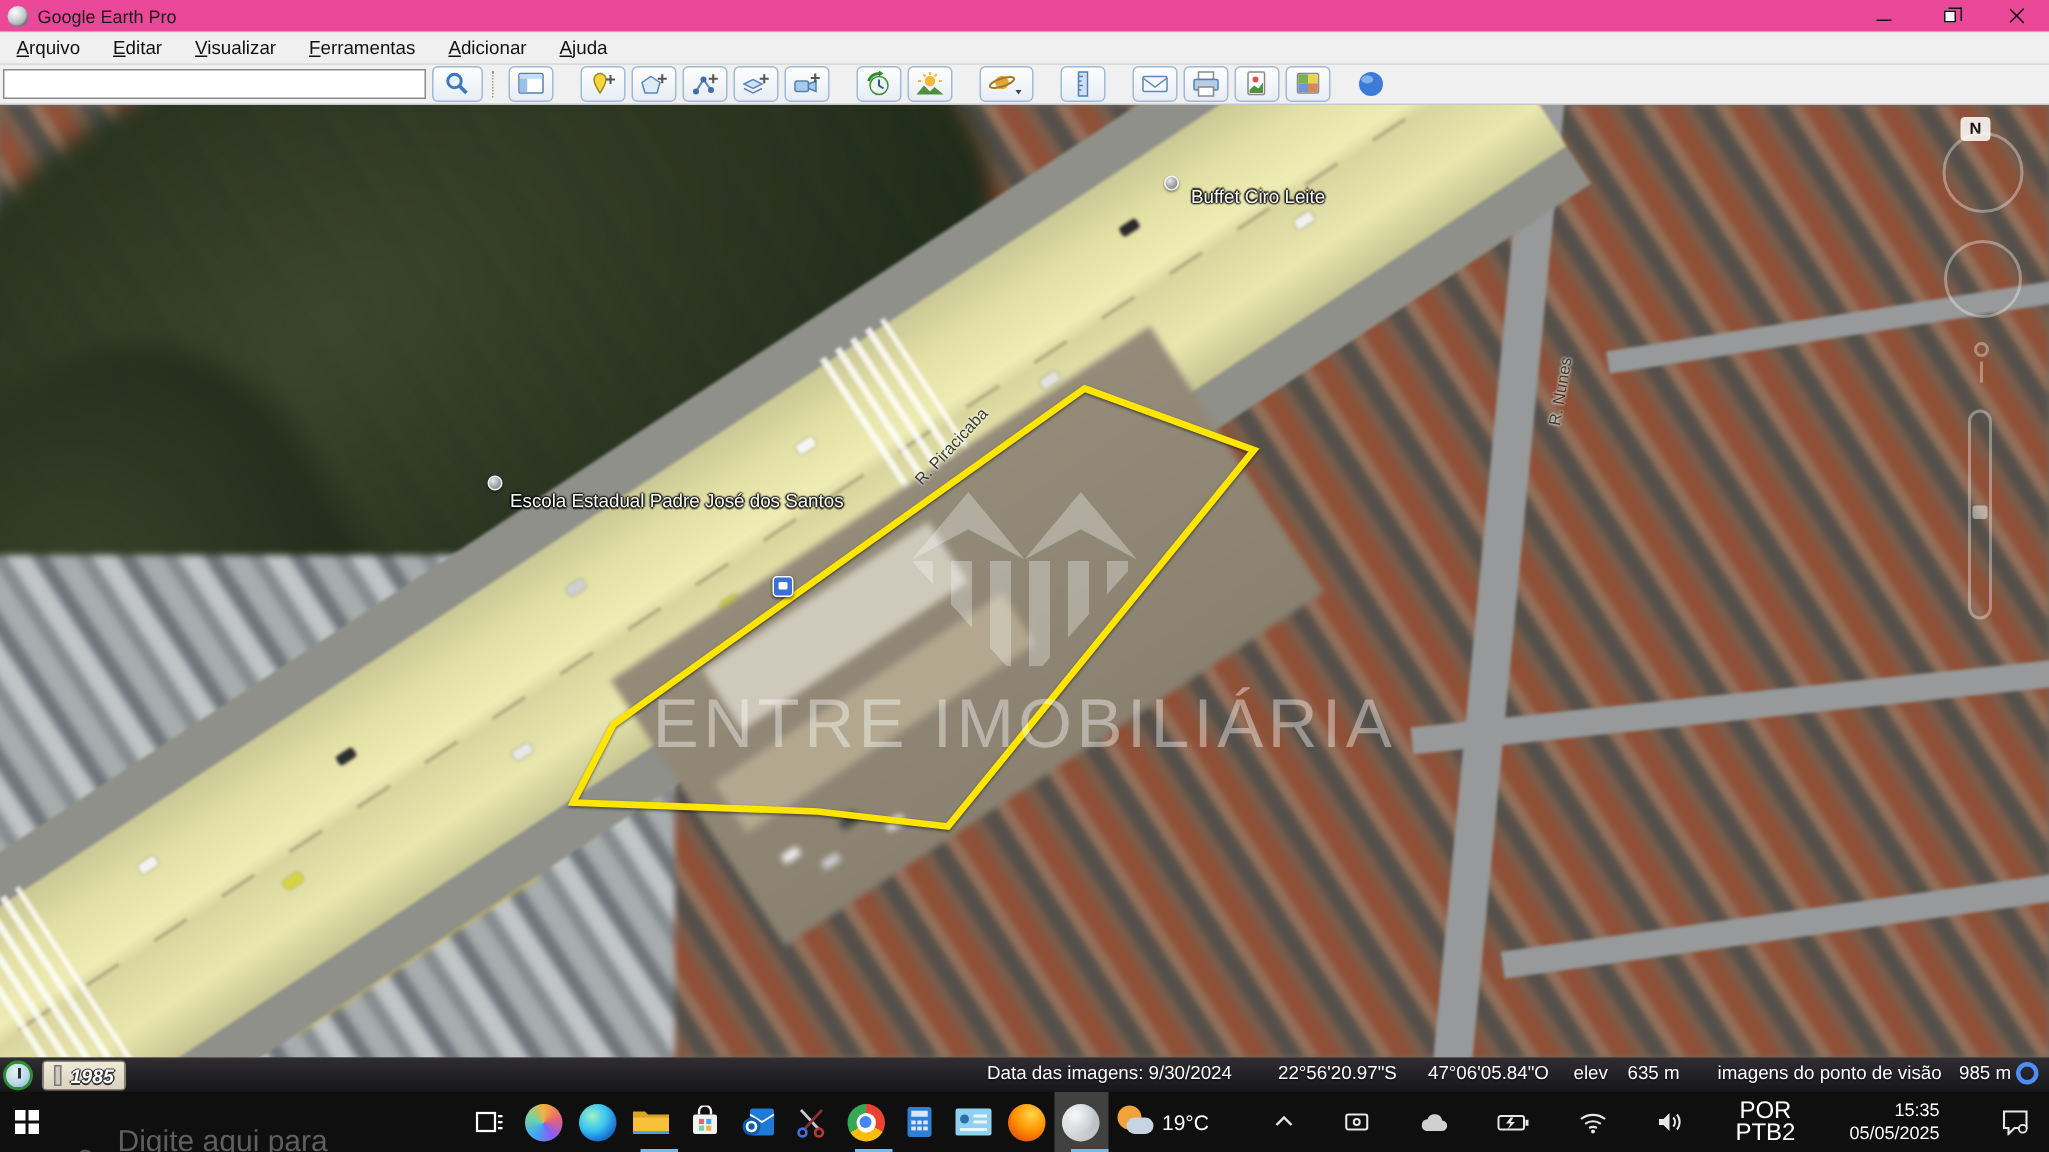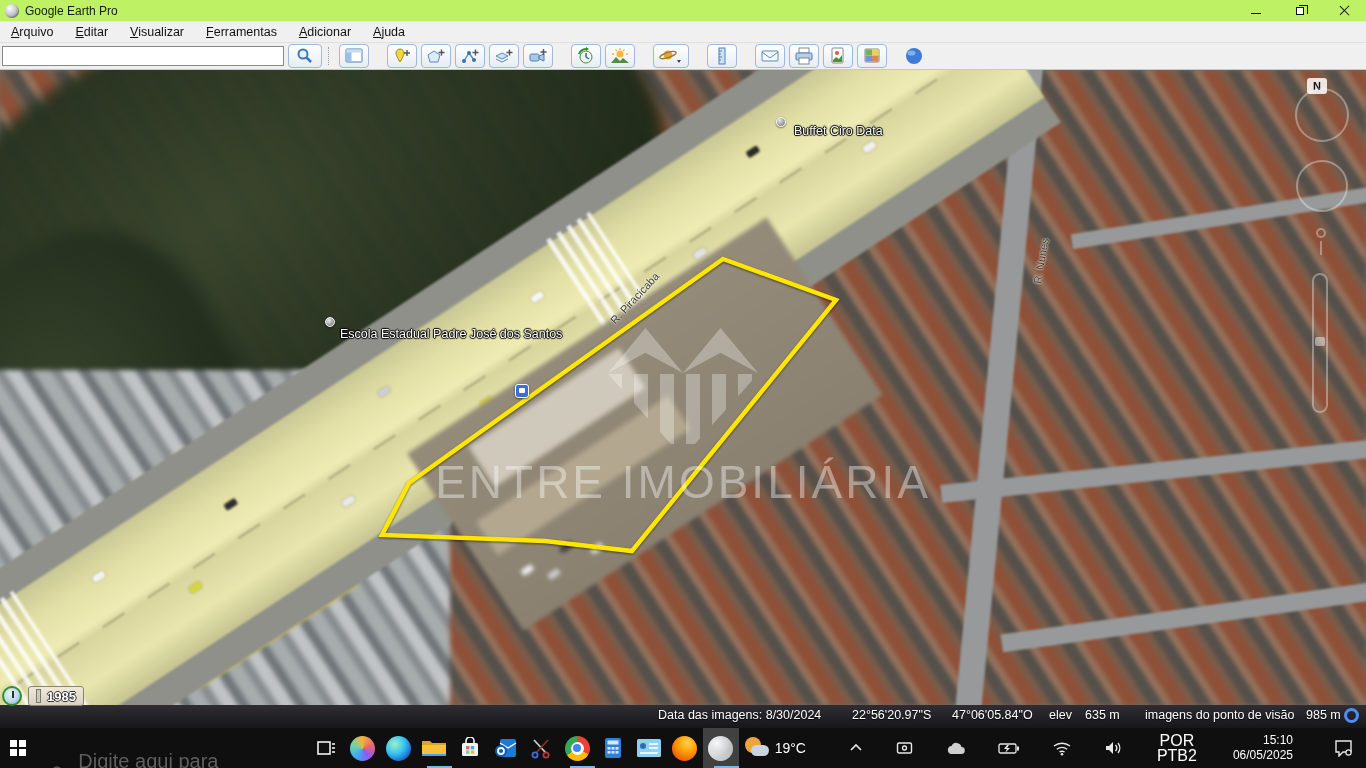--- a/index.html
+++ b/index.html
@@ -1,21 +1,21 @@
 <!DOCTYPE html>
 <html><head>
 <meta charset="utf-8">
 <style>
   html,body{margin:0;padding:0;background:#000;}
   *{box-sizing:border-box;}
   #screen{position:relative;width:1366px;height:768px;overflow:hidden;
     font-family:"Liberation Sans",sans-serif;background:#6e6a5e;}
 
   
-  .titlebar{position:absolute;left:0;top:0;width:1366px;height:22px;background:#bef264;
+  .titlebar{position:absolute;left:0;top:0;width:1366px;height:22px;background:#ec4899;
     display:flex;align-items:center;border-bottom:1px solid #e4e4e4;}
   .app-globe{width:14px;height:14px;border-radius:50%;margin:0 6px 0 5px;
     background:radial-gradient(circle at 35% 30%,#fdfdfd,#c9ccd0 45%,#8d9094 80%);
     box-shadow:inset -1px -1px 1px rgba(0,0,0,.25);}
   .app-title{font-size:12px;color:#1a1a1a;}
   .wincontrols{margin-left:auto;display:flex;height:22px;}
   .winbtn{width:44px;height:22px;display:flex;align-items:center;justify-content:center;position:relative;}
   .glyph-min{width:10px;height:1px;background:#111;margin-top:6px;}
   .glyph-restore{width:8px;height:8px;border:1px solid #111;position:relative;background:#fff;}
   .glyph-restore:before{content:"";position:absolute;left:2px;top:-3px;width:8px;height:8px;border:1px solid #111;border-left:none;border-bottom:none;}
@@ -101,21 +101,21 @@
   .zoom-slider{left:1312px;top:203px;width:16px;height:140px;border:2px solid rgba(255,255,255,.35);border-radius:8px;}
   .zoom-knob{position:absolute;left:1px;top:62px;width:10px;height:9px;background:rgba(255,255,255,.45);border-radius:2px;}
   .pegman{left:1316px;top:158px;width:10px;height:10px;border:2px solid rgba(255,255,255,.35);border-radius:50%;}
   .pegman:after{content:"";position:absolute;left:2px;top:11px;width:2px;height:14px;background:rgba(255,255,255,.35);}
 
   
   .statusbar{position:absolute;left:0;top:705px;width:1366px;height:23px;
     background:linear-gradient(rgba(42,40,46,.92),rgba(18,18,22,.95));color:#fff;font-size:12.5px;}
   .statusbar span{position:absolute;top:3px;text-shadow:0 1px 1px #000;}
   .loading-ring{position:absolute;left:1344px;top:3px;width:15px;height:15px;border:3.5px solid #4f8df5;border-radius:50%;}
-  .history-ctl{position:absolute;left:2px;top:686px;height:26px;display:flex;align-items:flex-start;z-index:5;}
+  .history-ctl{position:absolute;left:2px;top:701px;height:26px;display:flex;align-items:flex-end;z-index:5;font-style:italic;}
   .hist-clock{width:20px;height:20px;border-radius:50%;
     background:radial-gradient(circle at 40% 35%,#e8f4e8,#bcd8ec 55%,#7aa8cc);border:2px solid #2f8f2f;position:relative;}
   .hist-clock:before{content:"";position:absolute;left:8px;top:3px;width:1.5px;height:7px;background:#234;}
   .hist-box{margin-left:6px;background:linear-gradient(#efe9da,#d9d2c0);border:1px solid #8a8474;
     border-radius:3px;padding:0 7px;height:20px;display:flex;align-items:center;}
   .hist-year{color:#fff;font-size:13px;font-weight:bold;
     text-shadow:-1px 0 #333,0 1px #333,1px 0 #333,0 -1px #333;}
   .hist-handle{width:5px;height:14px;background:#cfc9b8;border:1px solid #777;margin-right:6px;}
 
   
@@ -340,39 +340,39 @@
 
     <div class="wm">
       <div class="wm-logo">
         <div class="wm-facets"></div>
           <div class="wm-bars"></div>
       </div>
       <div class="wm-text">ENTRE IMOBILIÁRIA</div>
     </div>
 
     <div class="poi-dot" style="left:776px;top:47px"></div>
-    <div class="maplabel" style="left:794px;top:54px">Buffet Ciro Data</div>
+    <div class="maplabel" style="left:794px;top:54px">Buffet Ciro Leite</div>
     <div class="poi-dot" style="left:325px;top:247px"></div>
     <div class="maplabel" style="left:340px;top:257px">Escola Estadual Padre José dos Santos</div>
     <div class="streetlabel" style="left:602px;top:222px;transform:rotate(-47deg)">R. Piracicaba</div>
     <div class="streetlabel" style="left:1018px;top:185px;transform:rotate(-80deg)">R. Nunes</div>
     <div class="bus-icon"></div>
 
 
     <div class="nav compass-n">N</div>
     <div class="nav nav-ring" style="left:1295px;top:18px;width:54px;height:54px"></div>
     <div class="nav nav-ring" style="left:1296px;top:90px;width:52px;height:52px"></div>
     <div class="nav pegman"></div>
     <div class="nav zoom-slider">
       <div class="zoom-knob"></div>
     </div>
   </div>
 
   <div class="statusbar">
-    <span style="left:658px">Data das imagens: 8/30/2024</span>
+    <span style="left:658px">Data das imagens: 9/30/2024</span>
     <span style="left:852px">22°56'20.97"S</span>
     <span style="left:952px">47°06'05.84"O</span>
     <span style="left:1049px">elev</span>
     <span style="left:1085px">635 m</span>
     <span style="left:1145px">imagens do ponto de visão</span>
     <span style="left:1306px">985 m</span>
     <div class="loading-ring"></div>
   </div>
 
   <div class="history-ctl">
@@ -531,22 +531,22 @@
         <svg width="20" height="16" viewBox="0 0 20 16">
             <path d="M2 6v4h3l4 4V2L5 6z" fill="#e8e8e8"></path>
             <path d="M11.5 5a4.5 4.5 0 0 1 0 6M14 3a8 8 0 0 1 0 10" fill="none" stroke="#e8e8e8" stroke-width="1.4"></path>
           </svg>
       </div>
       <div class="langblock">
         <div>POR</div>
         <div>PTB2</div>
       </div>
       <div class="clockblock">
-        <div>15:10</div>
-        <div>06/05/2025</div>
+        <div>15:35</div>
+        <div>05/05/2025</div>
       </div>
       <div class="tray-item" style="padding:0 12px">
         <svg width="20" height="18" viewBox="0 0 20 18">
             <path d="M2 2h15v11H9l-4 4v-4H2z" fill="none" stroke="#e8e8e8" stroke-width="1.4"></path>
             <circle cx="14.5" cy="13.5" r="2.6" fill="#0f0f0f" stroke="#e8e8e8" stroke-width="1.2"></circle>
           </svg>
       </div>
     </div>
   </div>
 

